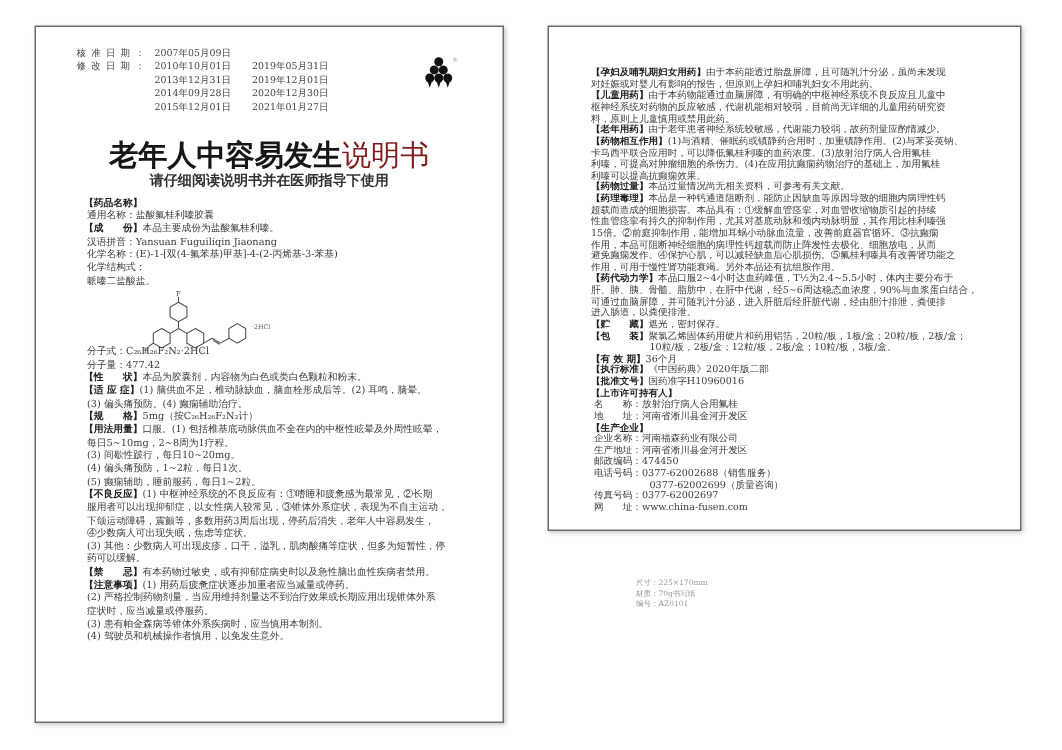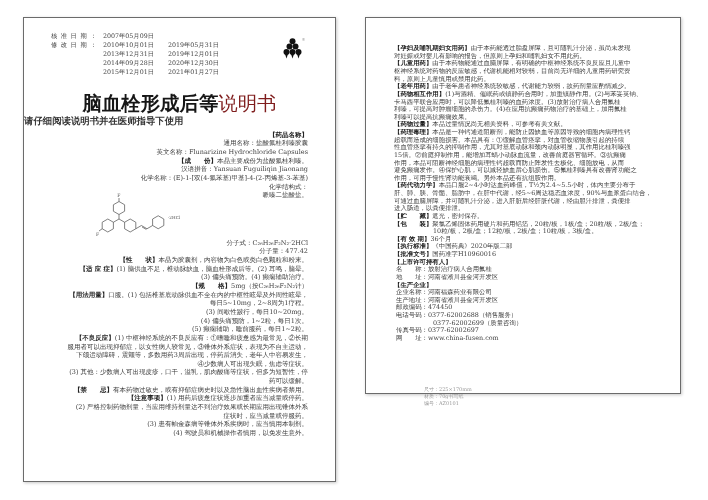--- a/index.html
+++ b/index.html
@@ -1,39 +1,39 @@
 <!DOCTYPE html>
 <html><head>
 <meta charset="utf-8">
 <style>
   html, body { margin:0; padding:0; background:#ffffff; }
   body { width:708px; height:500px; position:relative; overflow:hidden;
          font-family:"DejaVu Serif", serif; color:#3c3c3c; }
   .page { position:absolute; background:#ffffff; border:1px solid #6b6b6b;
           box-sizing:border-box; box-shadow:1px 1px 3px rgba(0,0,0,0.22); }
   #left-page  { left:23px;  top:17px; width:313px; height:465px; }
-  #right-page { left:365px; top:17px; width:316px; height:377px; }
+  #right-page { left:365px; top:17px; width:316px; height:337px; }
 
   .dates { position:absolute; left:27px; top:13px; width:210px; font-size:6.3px; line-height:9px; color:#444; }
   .dates .row { position:relative; height:9px; white-space:nowrap; }
   .dates .lbl { position:absolute; left:0; letter-spacing:3.5px; }
   .dates .c1  { position:absolute; left:52px; }
   .dates .c2  { position:absolute; left:117px; }
 
   .logo { position:absolute; left:259px; top:19px; width:24px; height:24px; }
 
   .title { position:absolute; left:0; right:0; top:75px; text-align:center; white-space:nowrap;
            font-family:"DejaVu Sans", sans-serif; font-size:19.4px; line-height:21px; color:#161616; }
   .title .main { font-weight:bold; }
   .title .suffix { font-weight:normal; color:#7f1d1d; }
-  .subtitle { position:absolute; left:0; right:0; top:97px; white-space:nowrap;
+  .subtitle { position:absolute; left:0; right:0; top:97px; text-align:center; white-space:nowrap;
               font-family:"DejaVu Sans", sans-serif; font-size:9.4px; line-height:11px; font-weight:bold; color:#333; }
 
   .body-text { position:absolute; }
-  #left-page .body-text { left:32px; top:112.7px; width:252px; font-size:6.5px;text-align:right; }
+  #left-page .body-text { left:32px; top:112.7px; width:252px; font-size:6.5px; }
   #left-page .ln { height:8.65px; line-height:8.65px; }
   #right-page .body-text { left:28px; top:27.2px; width:258px; font-size:6.4px; }
   #right-page .ln { height:7.63px; line-height:7.63px; }
   .ln { white-space:nowrap; overflow:hidden; }
   .ln b { font-weight:bold; color:#222; }
   .ln.sub { padding-left:2px; }
   .ln.ind { padding-left:39px; }
   .struct-gap { height:39px; }
 
   .struct { position:absolute; left:72px; top:173px; width:90px; height:52px; }
@@ -79,21 +79,21 @@
       <circle cx="9.5" cy="15" r="3"></circle>
       <circle cx="15.5" cy="15" r="3"></circle>
       <polygon points="2,17 5,17 3.5,21.5"></polygon>
       <polygon points="8,17 11,17 9.5,21.5"></polygon>
       <polygon points="14,17 17,17 15.5,21.5"></polygon>
     </g>
     <text x="18.5" y="4" font-size="4" fill="#999" font-family="DejaVu Sans, sans-serif">®</text>
   </svg>
 
   <div class="title">
-    <span class="main">脑血栓形成后等</span><span class="suffix">说明书</span>
+    <span class="main">老年人中容易发生</span><span class="suffix">说明书</span>
   </div>
   <div class="subtitle">请仔细阅读说明书并在医师指导下使用</div>
 
   <svg class="struct" viewBox="0 0 90 52">
     <g fill="none" stroke="#4a4a4a" stroke-width="0.7">
       <line x1="23" y1="7" x2="23" y2="10.5"></line>
       <polygon points="23,10.5 28.6,13.75 28.6,20.25 23,23.5 17.4,20.25 17.4,13.75"></polygon>
       <line x1="23" y1="23.5" x2="23" y2="28"></line>
       <line x1="23" y1="28" x2="17.4" y2="31.25"></line>
       <polygon points="11.8,28 17.4,31.25 17.4,37.75 11.8,41 6.2,37.75 6.2,31.25"></polygon>
@@ -107,21 +107,20 @@
       <polygon points="62.2,24.75 67.8,28 67.8,34.5 62.2,37.75 56.6,34.5 56.6,28"></polygon>
     </g>
     <text x="21.3" y="6" font-size="4.5" fill="#444" font-family="DejaVu Serif, serif">F</text>
     <text x="0" y="44.5" font-size="4.5" fill="#444" font-family="DejaVu Serif, serif">F</text>
     <text x="72" y="28" font-size="4.2" fill="#555" font-family="DejaVu Serif, serif">·2HCl</text>
   </svg>
 
   <div class="body-text">
     <div class="ln"><b>【药品名称】</b><span></span></div>
     <div class="ln sub"><b></b><span>通用名称：盐酸氟桂利嗪胶囊</span></div>
-    <div class="ln sub"><b></b><span>英文名称：Flunarizine Hydrochloride Capsules</span></div>
     <div class="ln"><b>【成　　份】</b><span>本品主要成份为盐酸氟桂利嗪。</span></div>
     <div class="ln sub"><b></b><span>汉语拼音：Yansuan Fuguiliqin Jiaonang</span></div>
     <div class="ln sub"><b></b><span>化学名称：(E)-1-[双(4-氟苯基)甲基]-4-(2-丙烯基-3-苯基)</span></div>
     <div class="ln sub"><b></b><span>化学结构式：</span></div>
     <div class="ln sub"><b></b><span>哌嗪二盐酸盐。</span></div>
     <div class="struct-gap"></div>
     <div class="ln sub"><b></b><span>分子式：C₂₆H₂₆F₂N₂·2HCl</span></div>
     <div class="ln sub"><b></b><span>分子量：477.42</span></div>
     <div class="ln"><b>【性　　状】</b><span>本品为胶囊剂，内容物为白色或类白色颗粒和粉末。</span></div>
     <div class="ln"><b>【适 应 症】</b><span>(1) 脑供血不足，椎动脉缺血，脑血栓形成后等。(2) 耳鸣，脑晕。</span></div>

